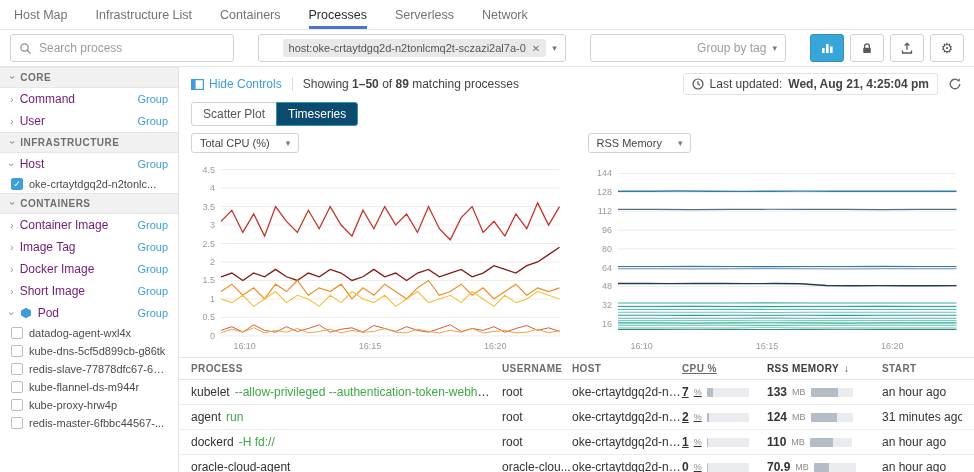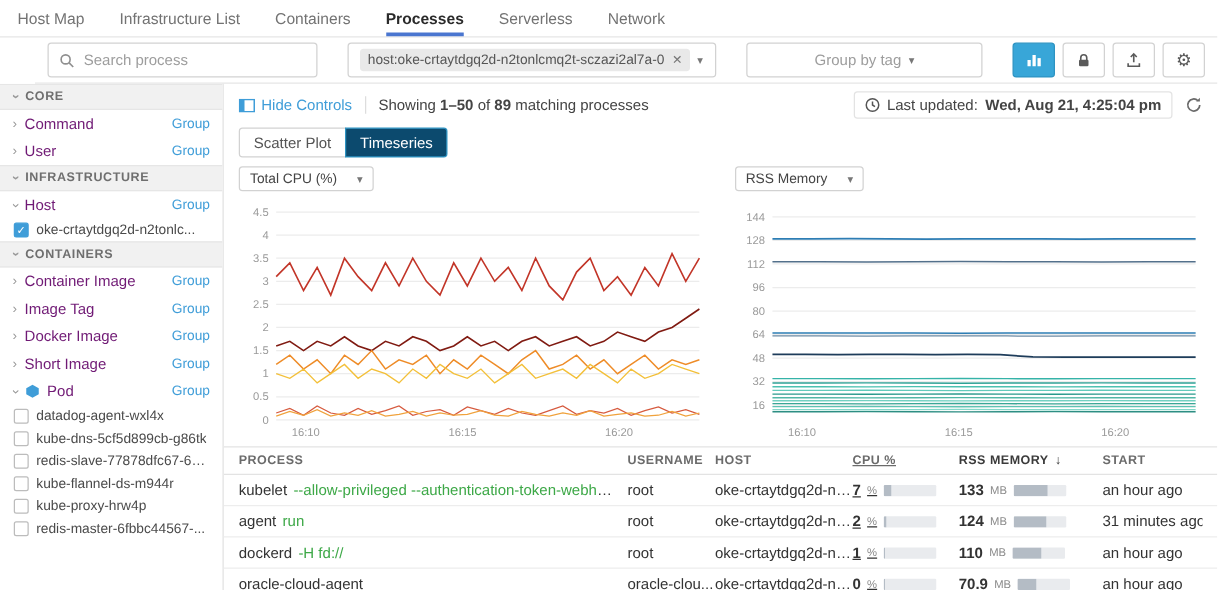--- a/index.html
+++ b/index.html
@@ -2,28 +2,28 @@
 <html><head>
 <meta charset="utf-8">
 <style>
   * { box-sizing: border-box; margin: 0; padding: 0; }
   html,body { width: 974px; height: 472px; overflow: hidden; background: #fff;
     font-family: "Liberation Sans", sans-serif; font-size: 12px; color: #333; }
 
   
   .topnav { display:flex; align-items:stretch; height:30px; border-bottom:1px solid #e6e6e6; padding:0 14px; gap:28px; }
   .nav-item { color:#737373; font-size:12.5px; line-height:30px; cursor:pointer; border-bottom:3px solid transparent; }
-  .nav-item.active { color:#2b2b2b; font-weight:bold; border-bottom-color:#4a76d0; }
-
-  
-  .toolbar { display:flex; align-items:center; height:37px; padding:0 10px; border-bottom:1px solid #e6e6e6; gap:24px;margin-left:28px; }
+  .nav-item.active { color:#2b2b2b; font-weight:normal; border-bottom-color:#4a76d0; }
+
+  
+  .toolbar { display:flex; align-items:center; height:37px; padding:0 10px; border-bottom:1px solid #e6e6e6; gap:24px; }
   .searchbox { display:flex; align-items:center; gap:7px; width:240px; height:28px; border:1px solid #d2d2d2; border-radius:3px; padding:0 8px; background:#fff; }
   .searchbox input { border:none; outline:none; flex:1; font-size:12px; font-family:inherit; color:#333; min-width:0; }
   .searchbox input::placeholder { color:#9d9d9d; }
-  .selectbox { display:flex; align-items:center; justify-content:center; height:28px; border:1px solid #d2d2d2; border-radius:3px; padding:0 8px; background:#fff; gap:6px; }
+  .selectbox { display:flex; align-items:center; justify-content:flex-end; height:28px; border:1px solid #d2d2d2; border-radius:3px; padding:0 8px; background:#fff; gap:6px; }
   .filter-select { width:330px; }
   .group-select { width:210px; color:#9d9d9d; }
   .tagpill { display:inline-flex; align-items:center; gap:6px; background:#e9e9e9; color:#555; border-radius:3px; font-size:11px; padding:3px 6px; max-width:290px; white-space:nowrap; overflow:hidden; }
   .tagpill .x { color:#777; font-size:10px; cursor:pointer; }
   .caret { color:#777; font-size:9px; }
   .btns { margin-left:auto; display:flex; gap:6px; }
   .icon-btn { width:34px; height:28px; border:1px solid #d2d2d2; border-radius:3px; background:#fff; display:flex; align-items:center; justify-content:center; color:#5a5a5a; cursor:pointer; font-size:14px; }
   .icon-btn.primary { background:#38a6d8; border-color:#2d93c2; color:#fff; }
 
   

